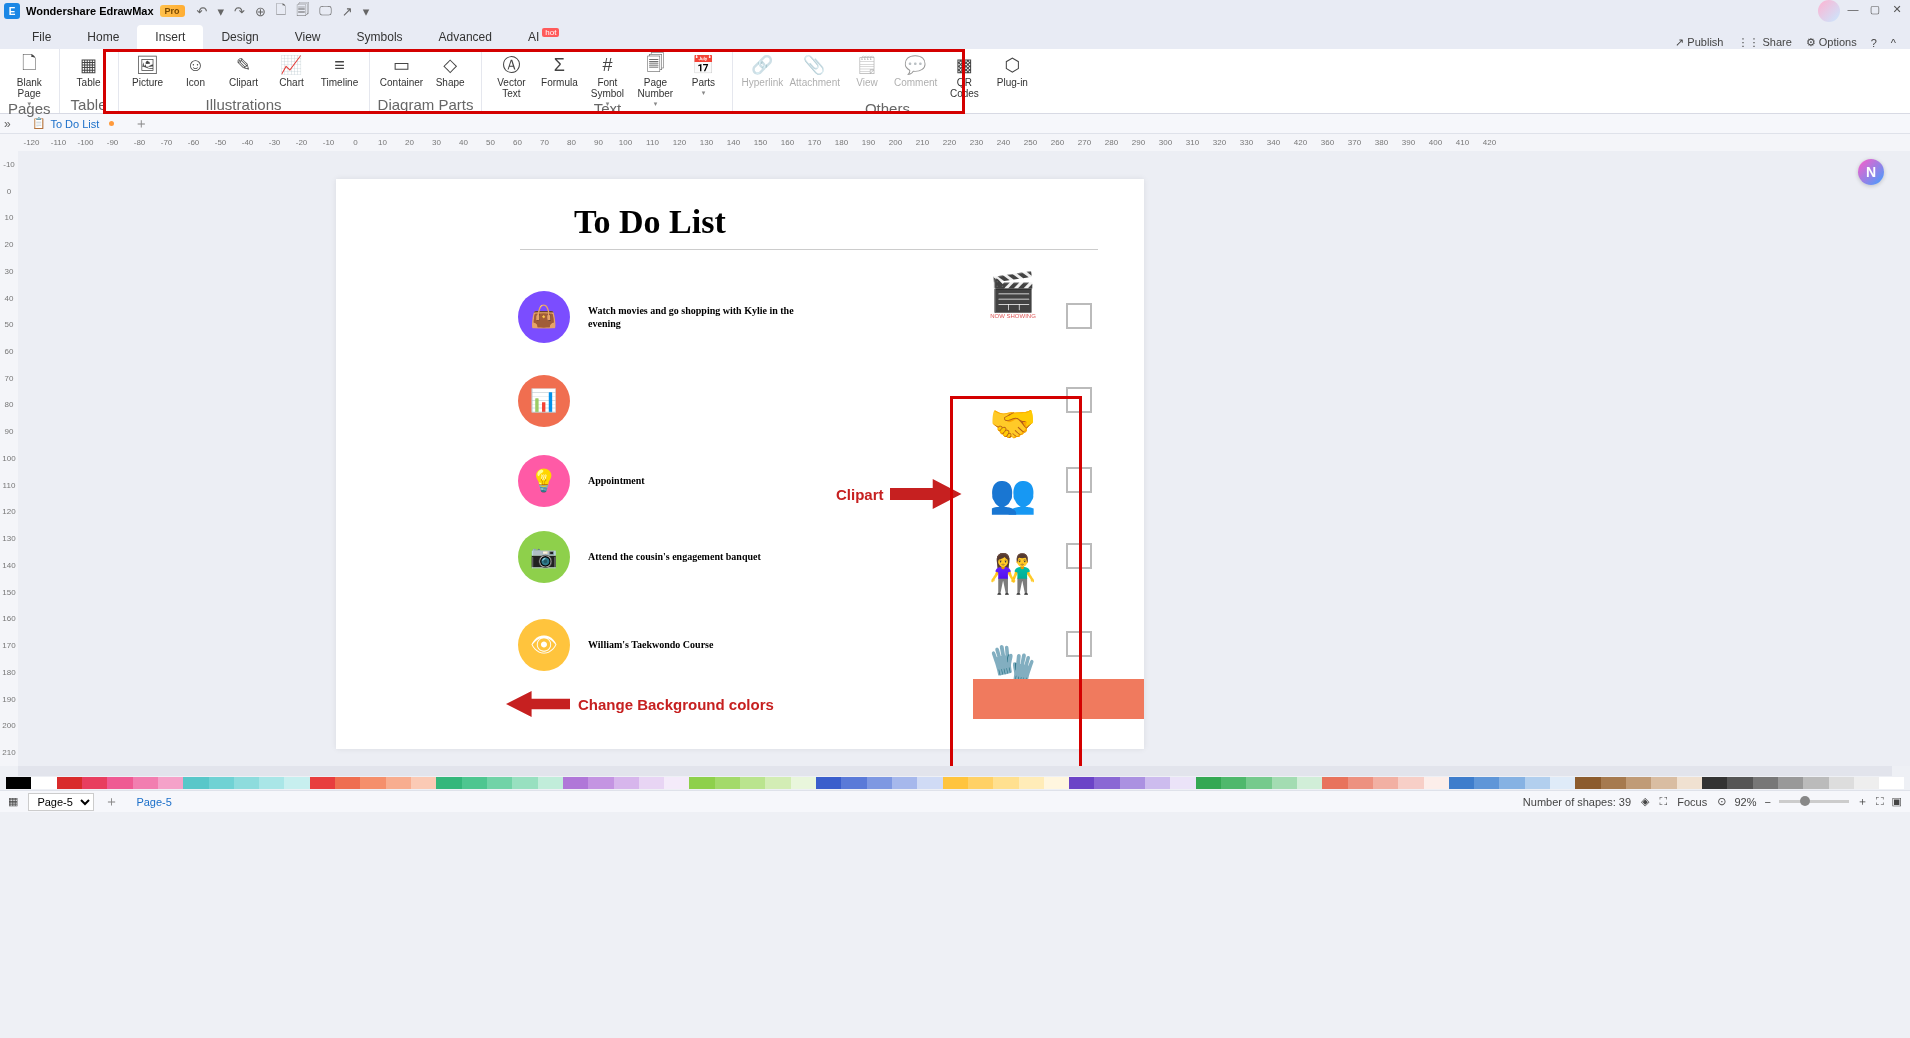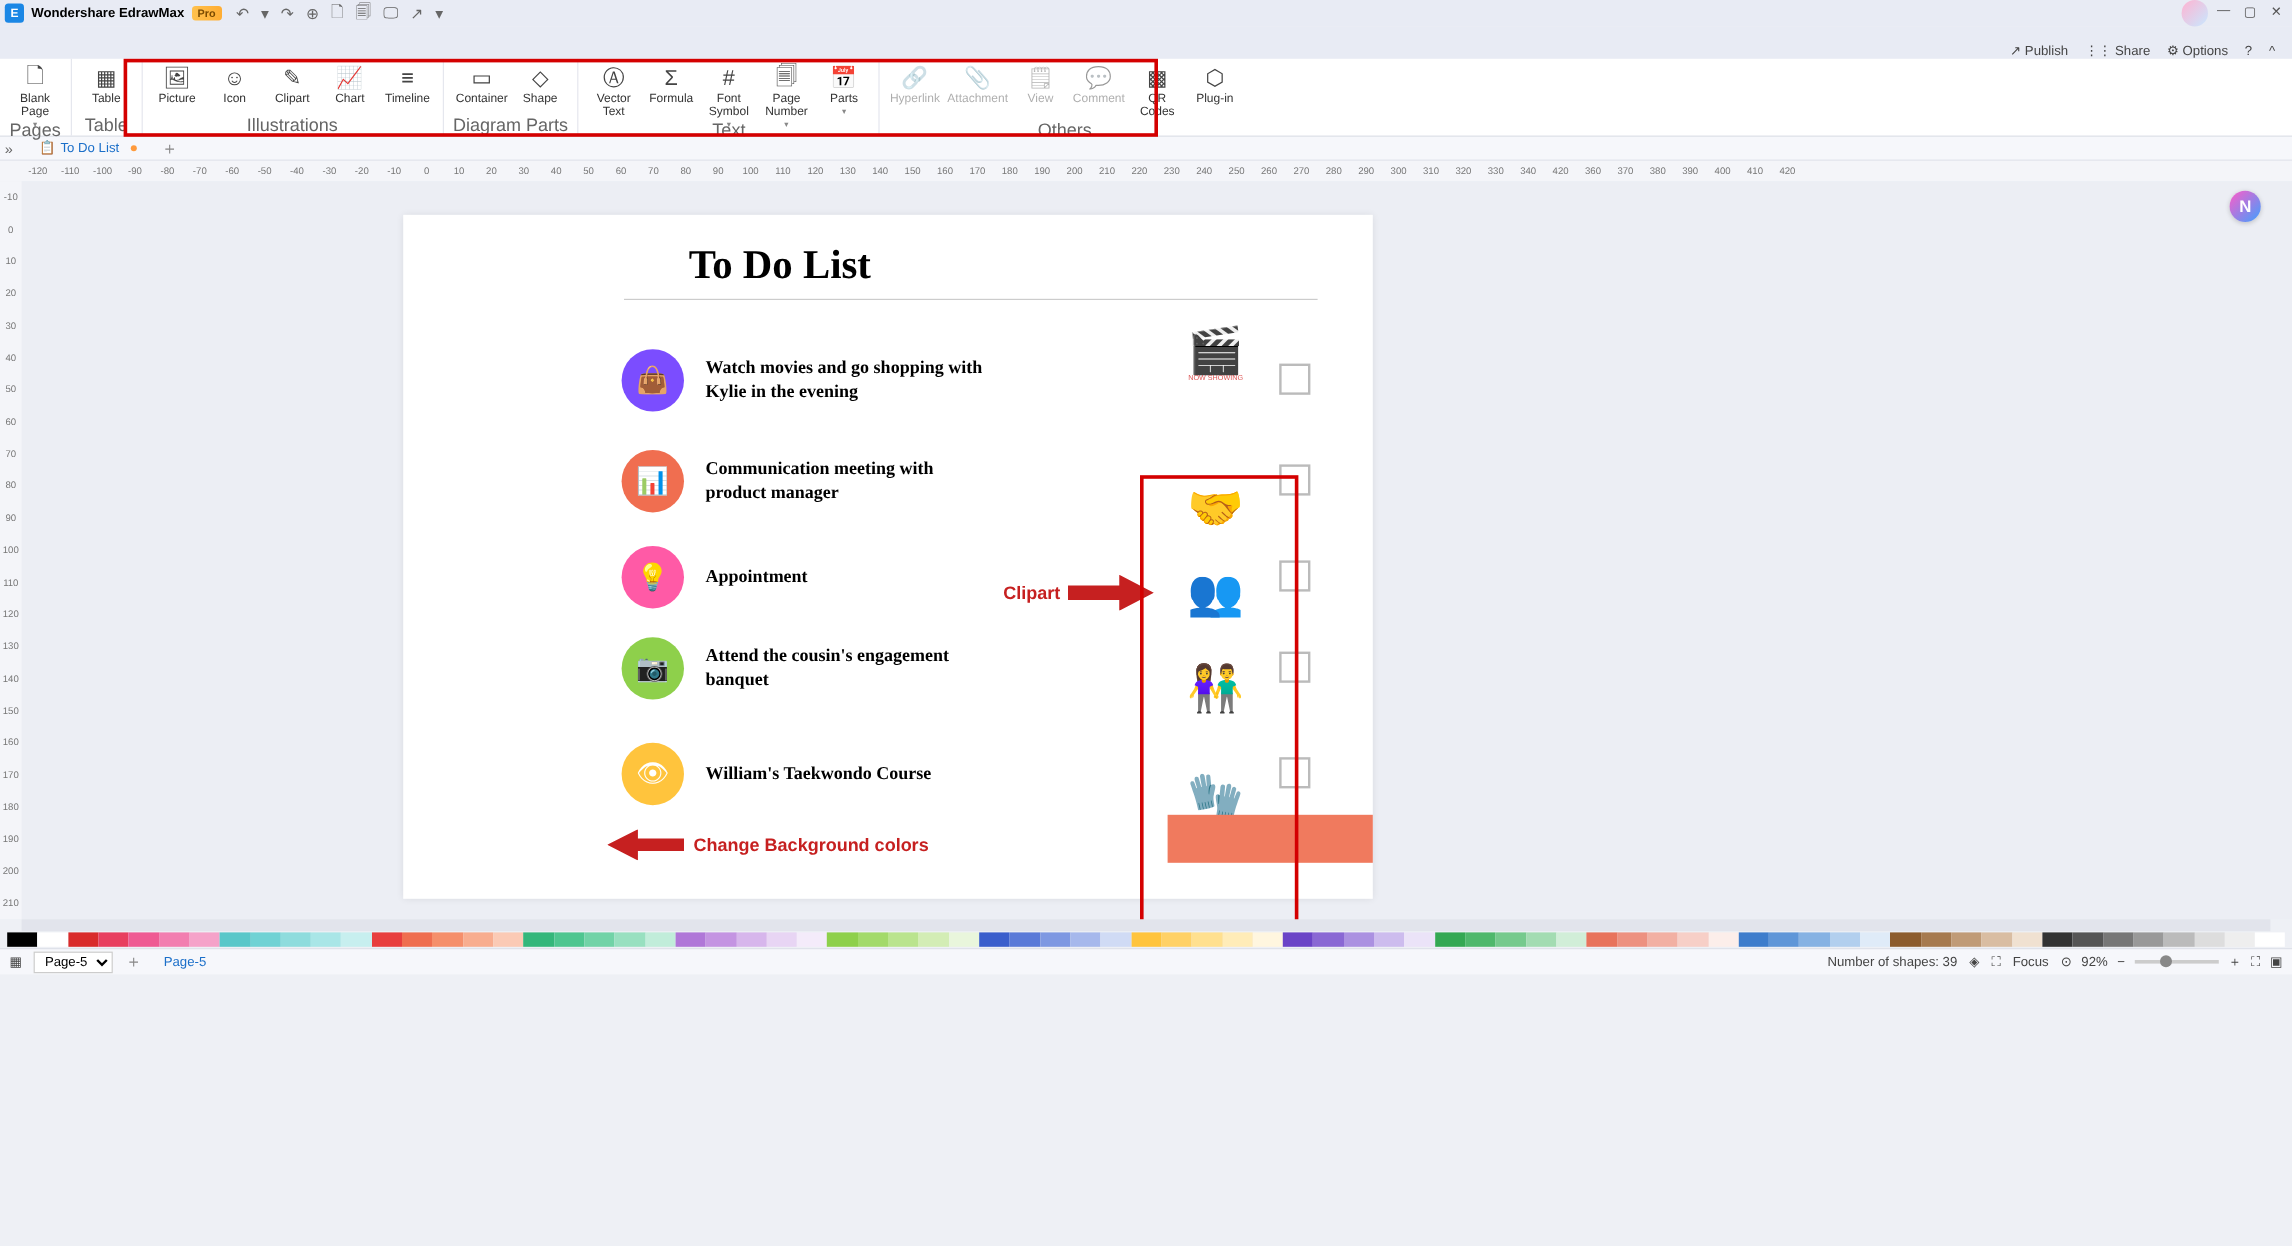--- a/index.html
+++ b/index.html
@@ -45,21 +45,21 @@
 .page{position:absolute;top:28px;left:318px;width:808px;height:570px;background:#fff;box-shadow:0 0 6px rgba(0,0,0,.08);}
 .sidebar-pink{position:absolute;top:0;left:26px;width:122px;height:570px;background:#ef5a93;}
 .sidebar-pink .sec{color:#fff;text-align:center;font-family:Georgia,serif;}
 .sidebar-pink .today{position:absolute;top:120px;left:0;right:0;font-size:30px;font-weight:600;}
 .sidebar-pink .tomorrow{position:absolute;top:280px;left:0;right:0;font-size:30px;font-weight:600;}
 .sidebar-pink hr{width:40px;margin:8px auto 0;border:none;border-top:1.5px solid #fff;}
 .page-title{position:absolute;top:24px;left:238px;font-family:Georgia,serif;font-size:34px;font-weight:700;}
 .title-rule{position:absolute;top:70px;left:184px;width:578px;border-top:1px solid #ccc;}
 .task{position:absolute;display:flex;align-items:center;gap:18px;}
 .task .circ{width:52px;height:52px;border-radius:50%;display:flex;align-items:center;justify-content:center;color:#fff;font-size:22px;}
-.task .txt{font-family:Georgia,serif;font-size:15px;font-weight:600;max-width:240px;line-height:1.35;}
+.task .txt{font-family:Georgia,serif;font-size:10px;font-weight:600;max-width:240px;line-height:1.35;}
 .clipart-box{position:absolute;background:#fff;border:2px solid #bbb;width:26px;height:26px;}
 .clipart-img{position:absolute;display:flex;align-items:center;justify-content:center;font-size:38px;}
 .clipart-arrow{position:absolute;top:300px;left:500px;display:flex;align-items:center;gap:6px;}
 .clipart-arrow .lbl{color:#c62020;font-weight:700;font-size:15px;}
 .clipart-arrow .arr{width:72px;height:30px;background:#c62020;clip-path:polygon(0 30%,60% 30%,60% 0,100% 50%,60% 100%,60% 70%,0 70%);}
 .change-bg{position:absolute;top:512px;left:170px;display:flex;align-items:center;gap:8px;}
 .change-bg .arr{width:64px;height:26px;background:#c62020;clip-path:polygon(100% 30%,40% 30%,40% 0,0 50%,40% 100%,40% 70%,100% 70%);}
 .change-bg .lbl{color:#c62020;font-weight:700;font-size:15px;}
 .salmon-box{position:absolute;top:500px;left:637px;width:171px;height:40px;background:#f07a5e;}
 .floating-logo{position:absolute;top:8px;right:26px;width:26px;height:26px;border-radius:50%;background:#fff;box-shadow:0 1px 4px rgba(0,0,0,.2);display:flex;align-items:center;justify-content:center;font-size:14px;font-weight:700;background:linear-gradient(135deg,#ff5cc8,#3ea0ff);color:#fff;}
@@ -97,20 +97,30 @@
   <div class="spacer"></div>
   <div class="winctrls">
     <span style="width:22px;height:22px;border-radius:50%;background:linear-gradient(135deg,#ffb3d1,#c8e8ff);"></span>
     <span>—</span>
     <span>▢</span>
     <span>✕</span>
   </div>
 </div>
 
 <div class="menubar">
+  <div id="menu-items" style="display:flex;">
+      <div class="mitem">File</div>
+      <div class="mitem">Home</div>
+      <div class="mitem active">Insert</div>
+      <div class="mitem">Design</div>
+      <div class="mitem">View</div>
+      <div class="mitem">Symbols</div>
+      <div class="mitem">Advanced</div>
+      <div class="mitem">AI<span class="hot">hot</span></div>
+    </div>
   <div class="right" id="menu-right">
       <span>↗ Publish</span>
       <span>⋮⋮ Share</span>
       <span>⚙ Options</span>
       <span>?</span>
       <span>^</span>
     </div>
 </div>
 
 <div class="ribbon" id="ribbon">
@@ -330,21 +340,20 @@
       <div class="page-title">To Do List</div>
       <div class="title-rule"></div>
       <div id="tasks">
           <div class="task" style="top: 112px; left: 182px;">
             <div class="circ" style="background: rgb(123, 77, 255);">👜</div>
             <div class="txt">Watch movies and go shopping with Kylie in the evening</div>
           </div>
           <div class="clipart-box" style="top: 124px; left: 730px;"></div>
           <div class="task" style="top: 196px; left: 182px;">
             <div class="circ" style="background: rgb(240, 110, 80);">📊</div>
-            <div class="txt">Communication meeting with product manager</div>
           </div>
           <div class="clipart-box" style="top: 208px; left: 730px;"></div>
           <div class="task" style="top: 276px; left: 182px;">
             <div class="circ" style="background: rgb(255, 90, 166);">💡</div>
             <div class="txt">Appointment</div>
           </div>
           <div class="clipart-box" style="top: 288px; left: 730px;"></div>
           <div class="task" style="top: 352px; left: 182px;">
             <div class="circ" style="background: rgb(142, 208, 75);">📷</div>
             <div class="txt">Attend the cousin's engagement banquet</div>

